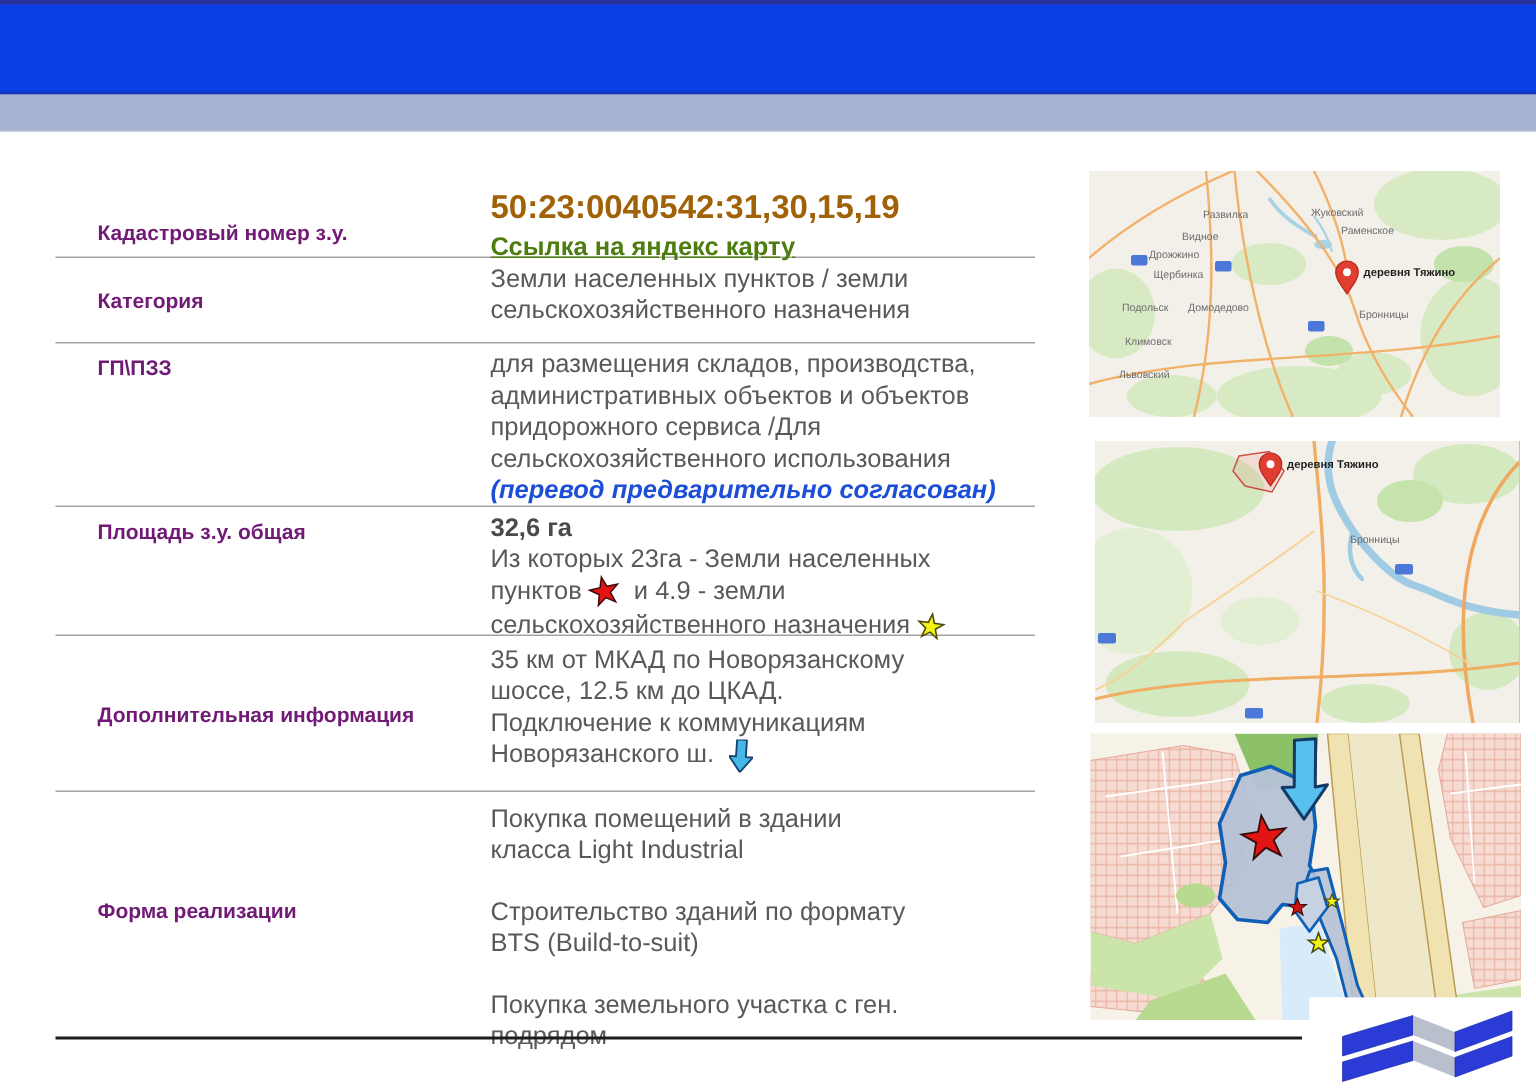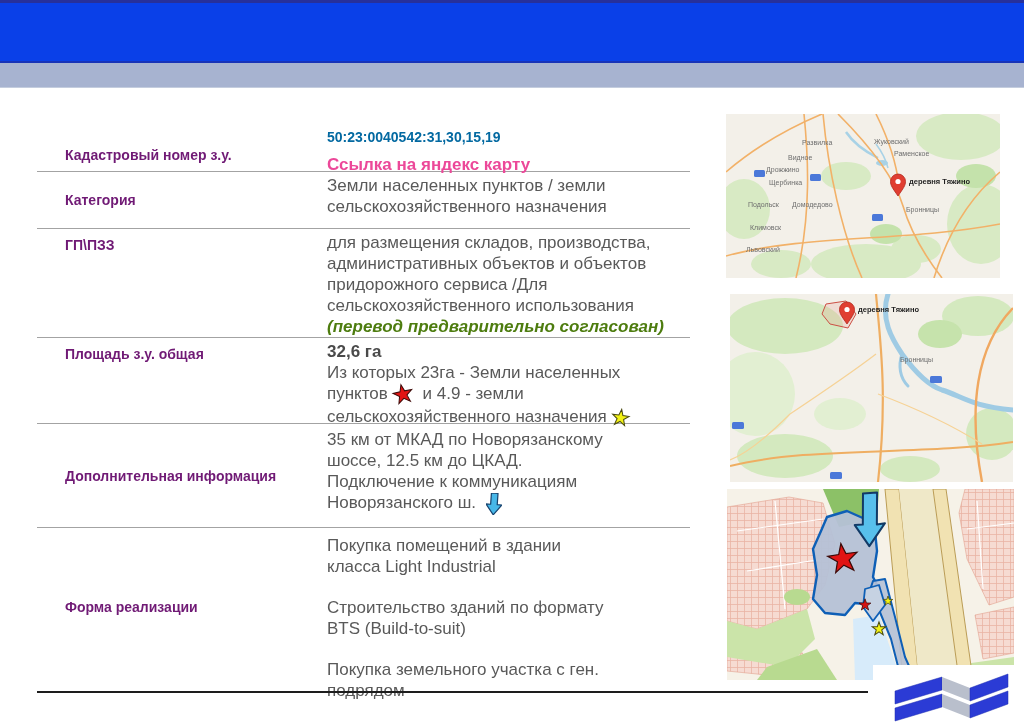--- a/index.html
+++ b/index.html
@@ -17,23 +17,23 @@
   .row{display:flex;border-bottom:1px solid #a3a3a3;box-sizing:border-box}
   .row.last{border-bottom:none}
   .r1{height:50px}.r2{height:57px}.r3{height:109px}.r4{height:86px}.r5{height:104px}.r6{height:158px}
   .lbl{width:290px;padding-left:28px;box-sizing:border-box;font-weight:bold;color:#701a75;font-size:14px;line-height:20px}
   .val{flex:1;color:#595959;font-size:17px;line-height:21px;padding-top:3px}
   .center .lbl{align-self:center}
   .bottom .lbl{align-self:flex-end;padding-bottom:6px}
   .top .lbl{padding-top:6px}
   .ln{display:block}
   .b{font-weight:normal}
-  .bi{font-weight:bold;font-style:italic;color:#4d7c0f}
-  .num{color:#0369a1;font-weight:bold;font-size:14px;display:block;padding-top:2px}
-  .ylink{color:#ec4899;font-weight:bold;cursor:pointer;display:inline-block;margin-top:6px}
+  .bi{font-weight:bold;font-style:italic;color:#1d4ed8}
+  .num{color:#a16207;font-weight:bold;font-size:22px;display:block;padding-top:2px}
+  .ylink{color:#4d7c0f;font-weight:bold;text-decoration:underline;cursor:pointer;display:inline-block;margin-top:6px}
   .total{font-weight:bold;color:#4a4a4a;display:block}
   .opt{margin:0 0 20px 0}
   .opt:last-child{margin-bottom:0}
   .inl-ico{vertical-align:middle;margin:0 3px}
   .botline{position:absolute;left:37px;top:691px;width:831px;height:2px;background:#1d1d1d}
 
   
   .map{position:absolute;overflow:hidden;background:#8b5cf6}
   .map1{left:726px;top:114px;width:274px;height:164px}
   .map2{left:730px;top:294px;width:283px;height:188px}

